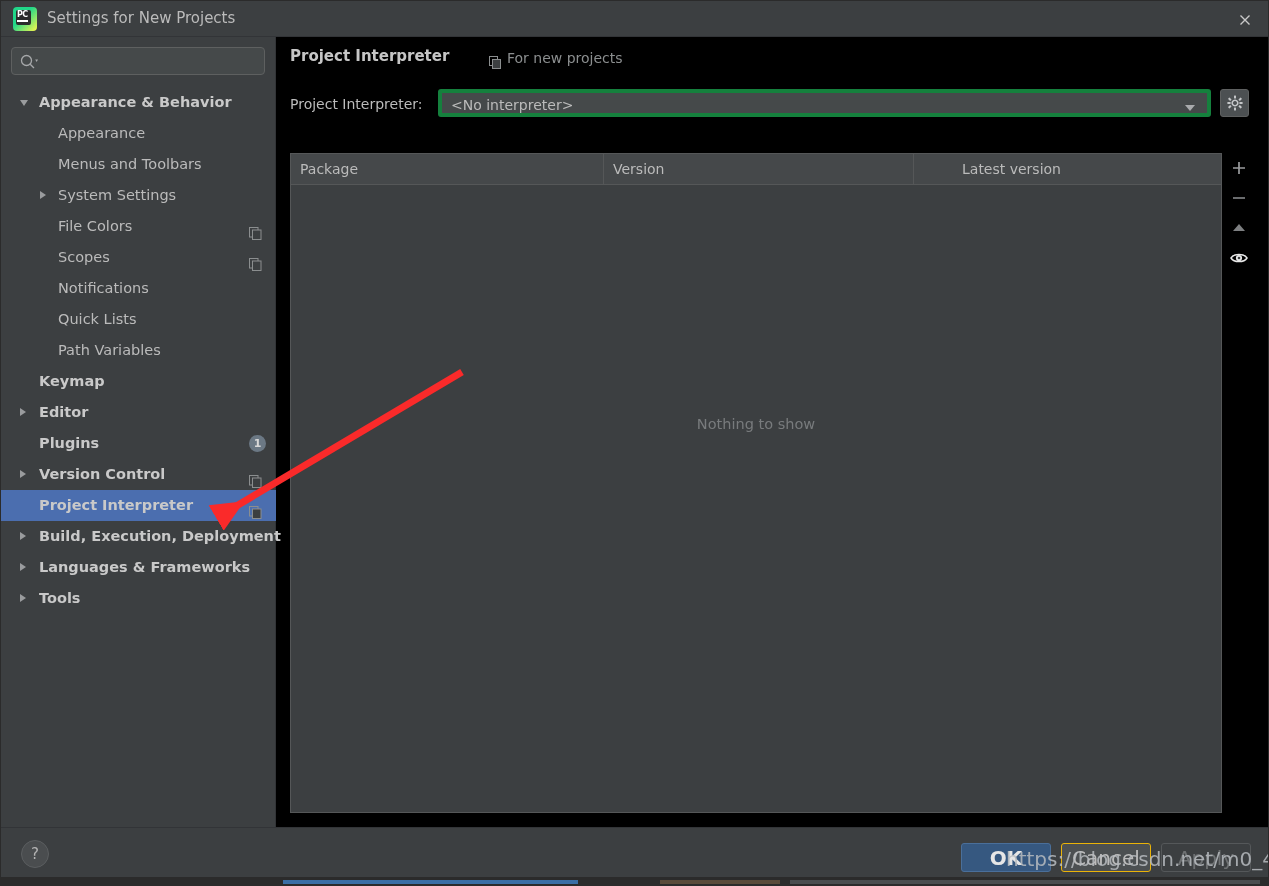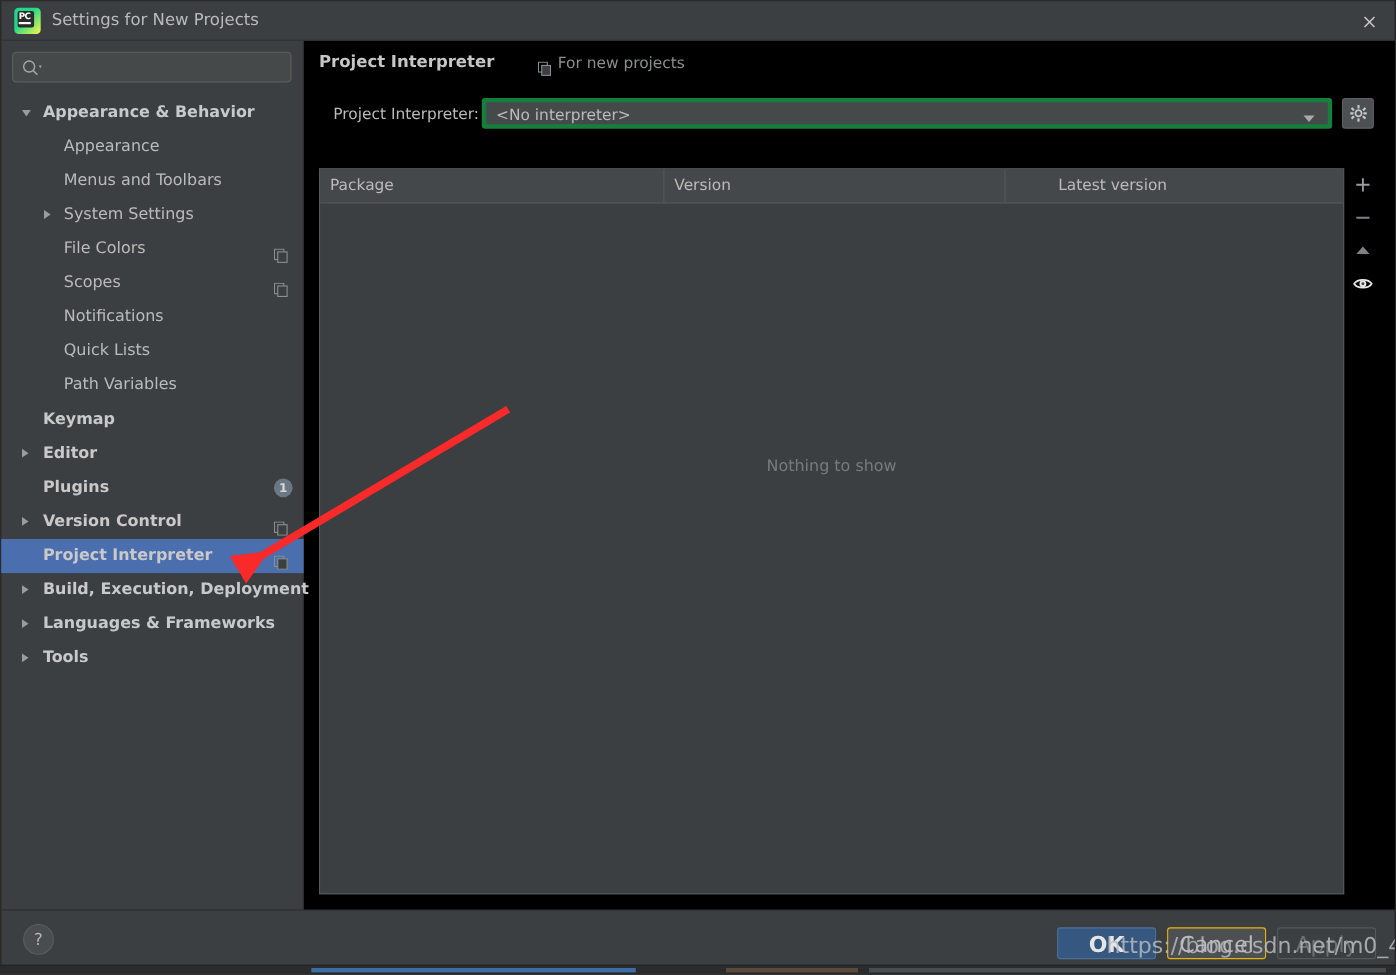--- a/index.html
+++ b/index.html
@@ -190,21 +190,21 @@
   }
   .fnp-icon {
     position: absolute;
     left: 212px; top: 17px;
     width: 12px; height: 13px;
   }
   .fnp-label { position: absolute; left: 230px; top: 13px; }
 
   .interp-label {
     position: absolute;
-    left: 26px; top: 59px;
+    left: 13px; top: 59px;
     font-size: 14px;
     color: #bbbbbb;
   }
   .interp-combo {
     position: absolute;
     left: 161px; top: 52px;
     width: 773px; height: 28px;
     background: #45494a;
     border: 4px solid #15803d;
     border-radius: 3px;

